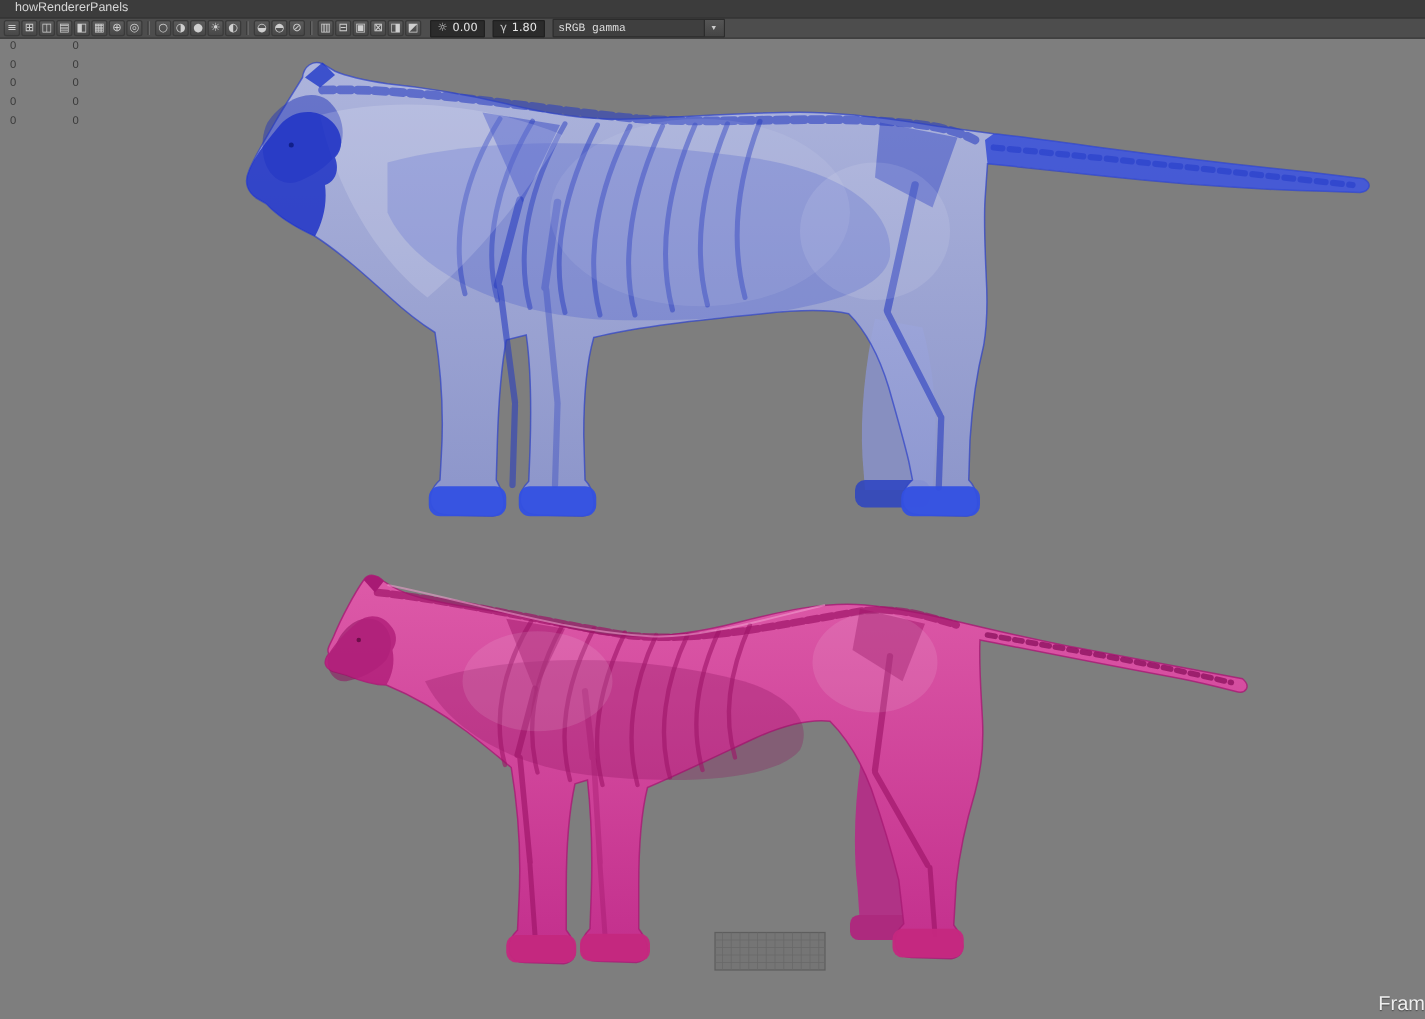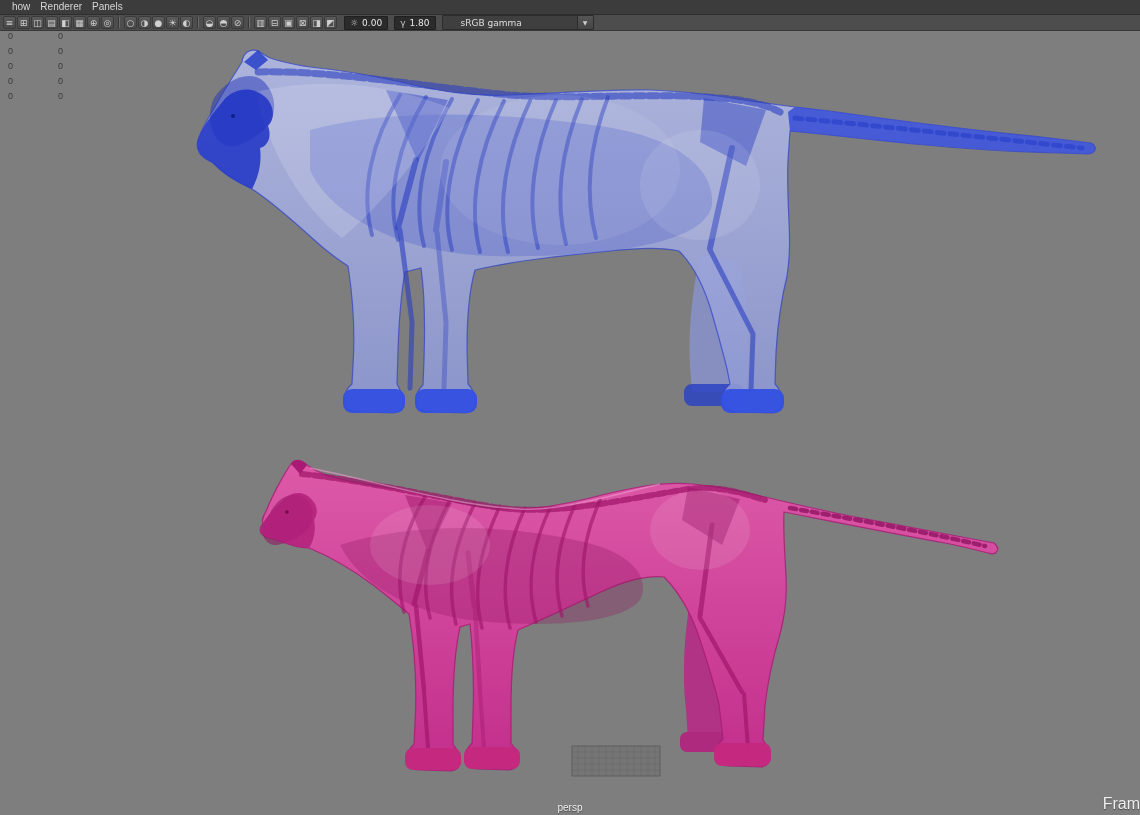--- a/index.html
+++ b/index.html
@@ -10,21 +10,21 @@
   html,body{margin:0;padding:0;}
   body{
     width:1140px;height:815px;position:relative;overflow:hidden;
     background:var(--viewport-bg);
     font-family:"Liberation Sans",sans-serif;
   }
   
   .menubar{
     position:absolute;top:0;left:0;right:0;height:14px;z-index:10;
     background:var(--menubar-bg);border-bottom:1px solid #2e2e2e;
-    display:flex;align-items:center;gap:10px;padding-left:12px;
+    display:flex;align-items:center;gap:0;padding-left:12px;
     font-size:10px;color:#d6d6d6;
   }
   .menu-item{cursor:default;line-height:14px;}
   
   .toolbar{
     position:absolute;top:15px;left:0;right:0;height:15px;z-index:10;
     background:var(--toolbar-bg);border-bottom:1px solid #383838;
     display:flex;align-items:center;padding-left:3px;
     font-family:"DejaVu Sans",sans-serif;
   }
@@ -37,23 +37,23 @@
   }
   .sep{width:1px;height:11px;background:#6b6b6b;margin:0 4px;box-shadow:-1px 0 0 #373737;}
   .num-field{
     display:flex;align-items:center;height:12px;margin-left:6px;padding:0 5px;
     background:#2b2b2b;border:1px solid #202020;border-radius:1px;
     color:#e8e8e8;font-size:9px;
   }
   .field-icon{color:#c4c4c4;font-size:9px;margin-right:4px;}
   .dropdown{
     display:flex;align-items:center;justify-content:space-between;
-    height:13px;width:132px;margin-left:6px;padding-left:18px;
+    height:13px;width:132px;margin-left:6px;padding-left:4px;
     background:#3f3f3f;border:1px solid #2c2c2c;border-radius:1px;
-    color:#dedede;font-size:9px;cursor:default;
+    color:#dedede;font-size:9px;cursor:default;font-family:Liberation Mono, monospace;
   }
   .dropdown .arrow{
     width:15px;height:13px;display:flex;align-items:center;justify-content:center;
     background:linear-gradient(#555,#454545);border-left:1px solid #2c2c2c;
     font-size:6px;color:#cccccc;
   }
   
   .viewport{position:absolute;inset:0;z-index:1;}
   svg{position:absolute;top:0;left:0;}
   
@@ -266,21 +266,20 @@
     </div>
     <div class="hud-col c2">
       <span>0</span>
       <span>0</span>
       <span>0</span>
       <span>0</span>
       <span>0</span>
     </div>
   </div>
 
-  <div class="persp-label">persp</div>
   <div class="frame-label">Fram</div>
 </div>
 
 <div class="menubar">
   <span class="menu-item">how</span>
   <span class="menu-item">Renderer</span>
   <span class="menu-item">Panels</span>
 </div>
 
 <div class="toolbar">

